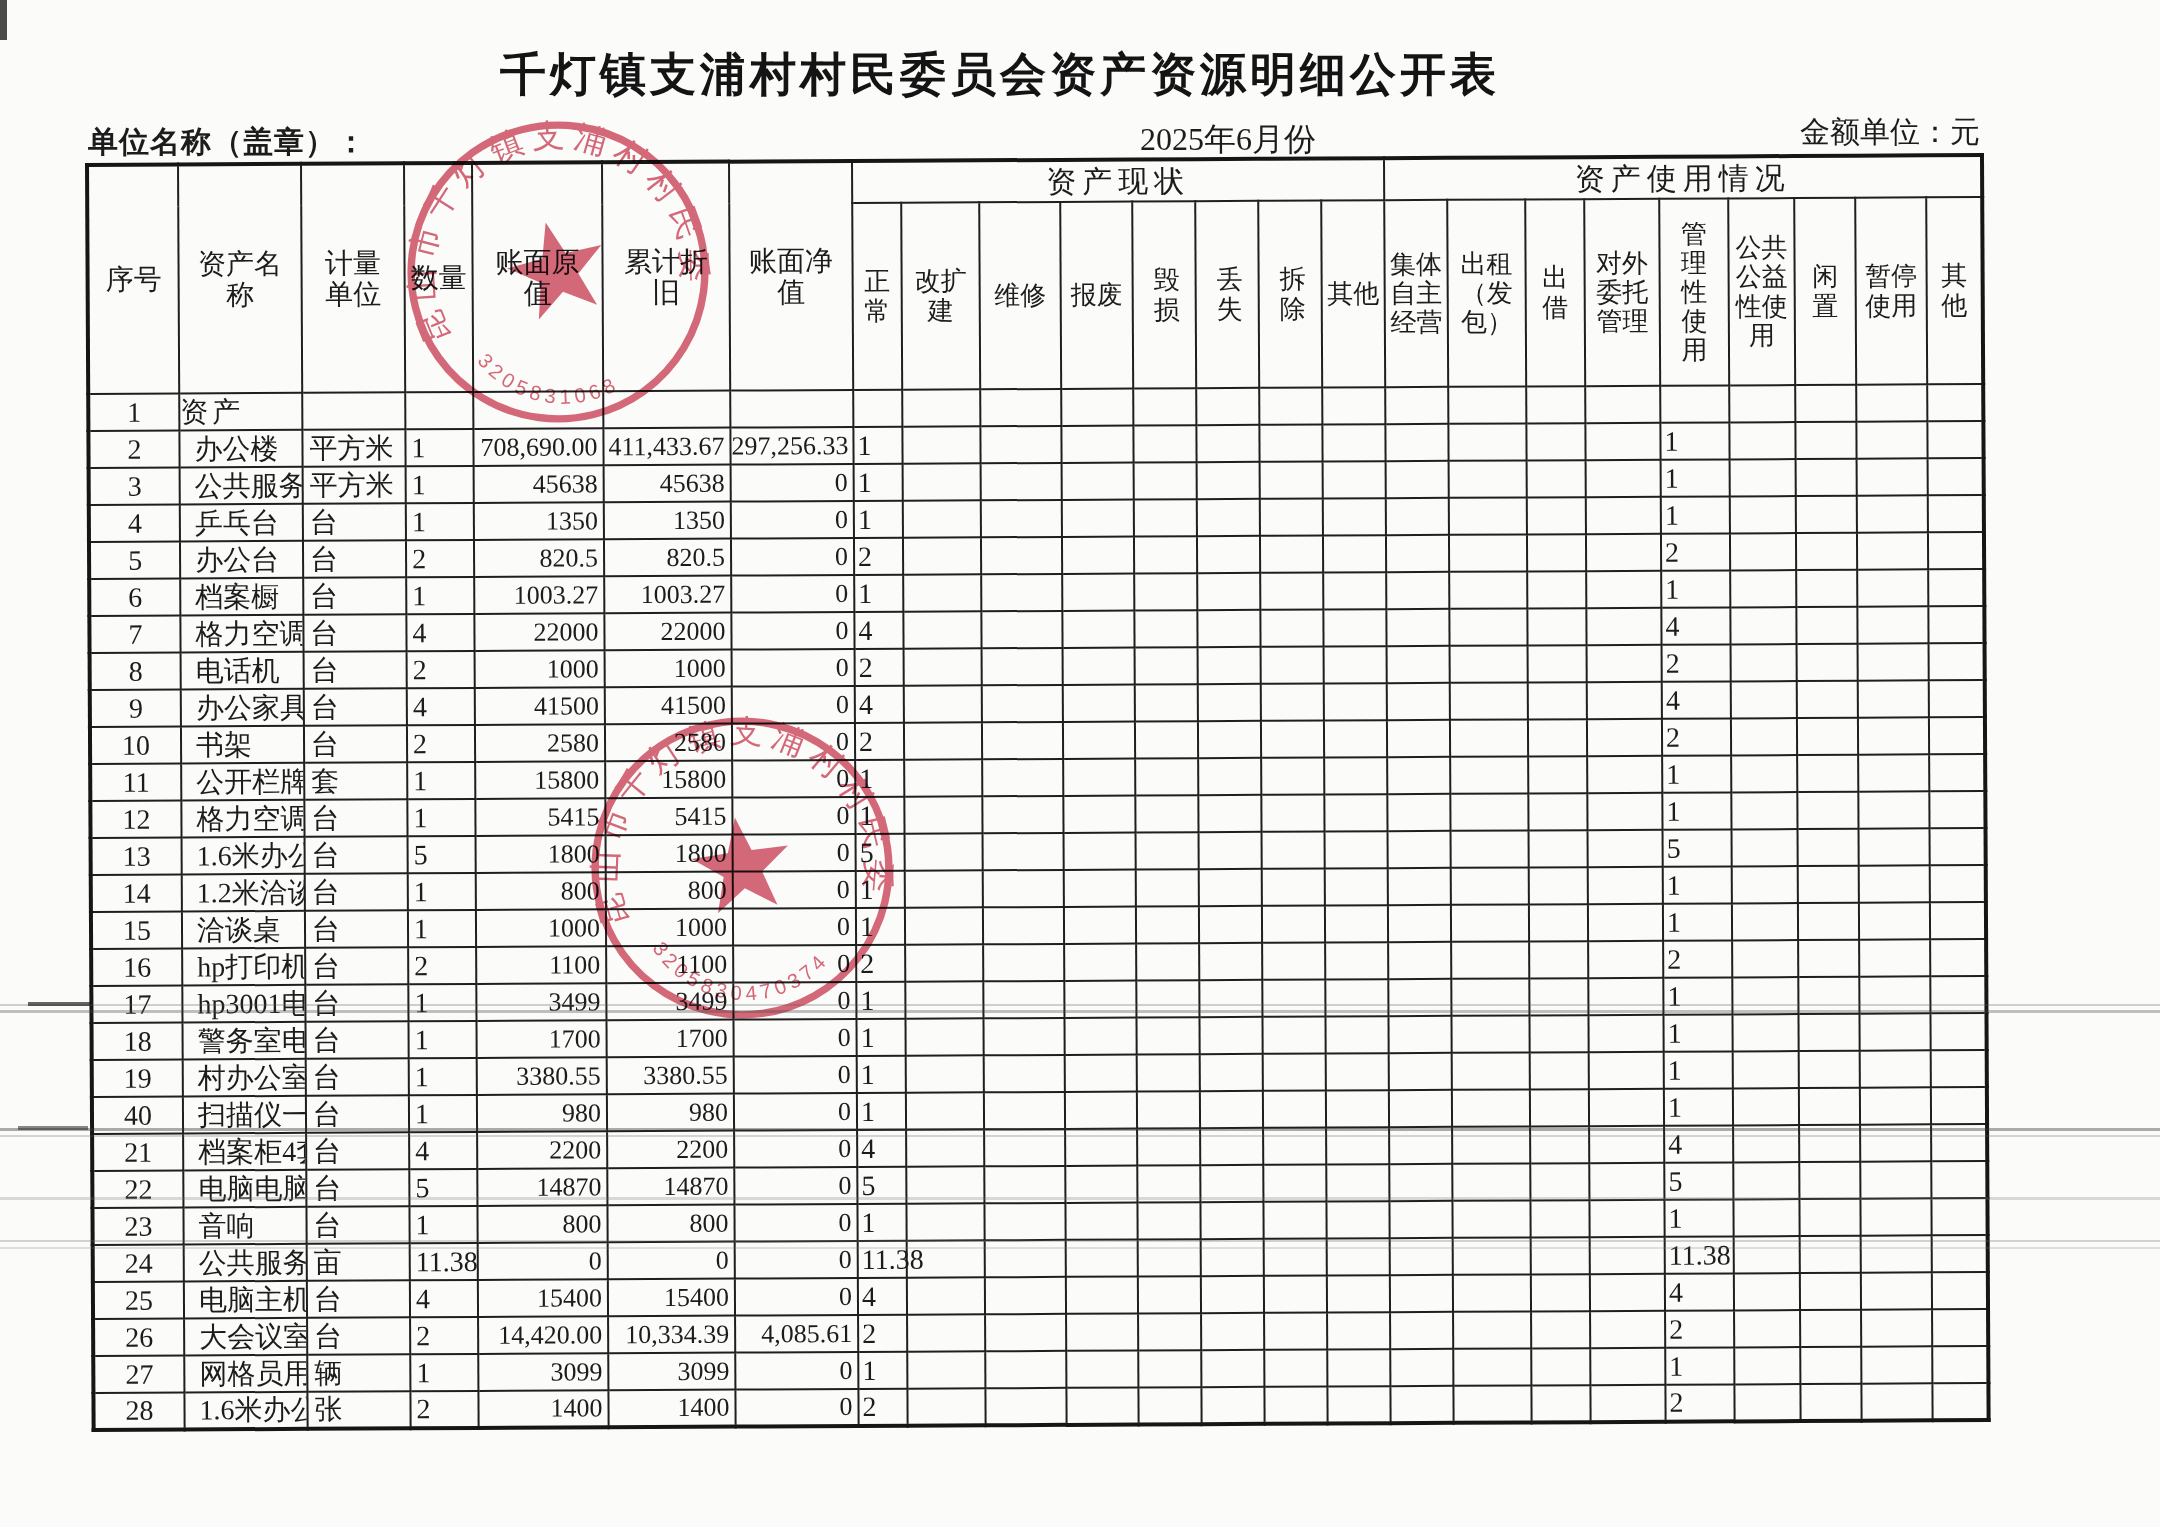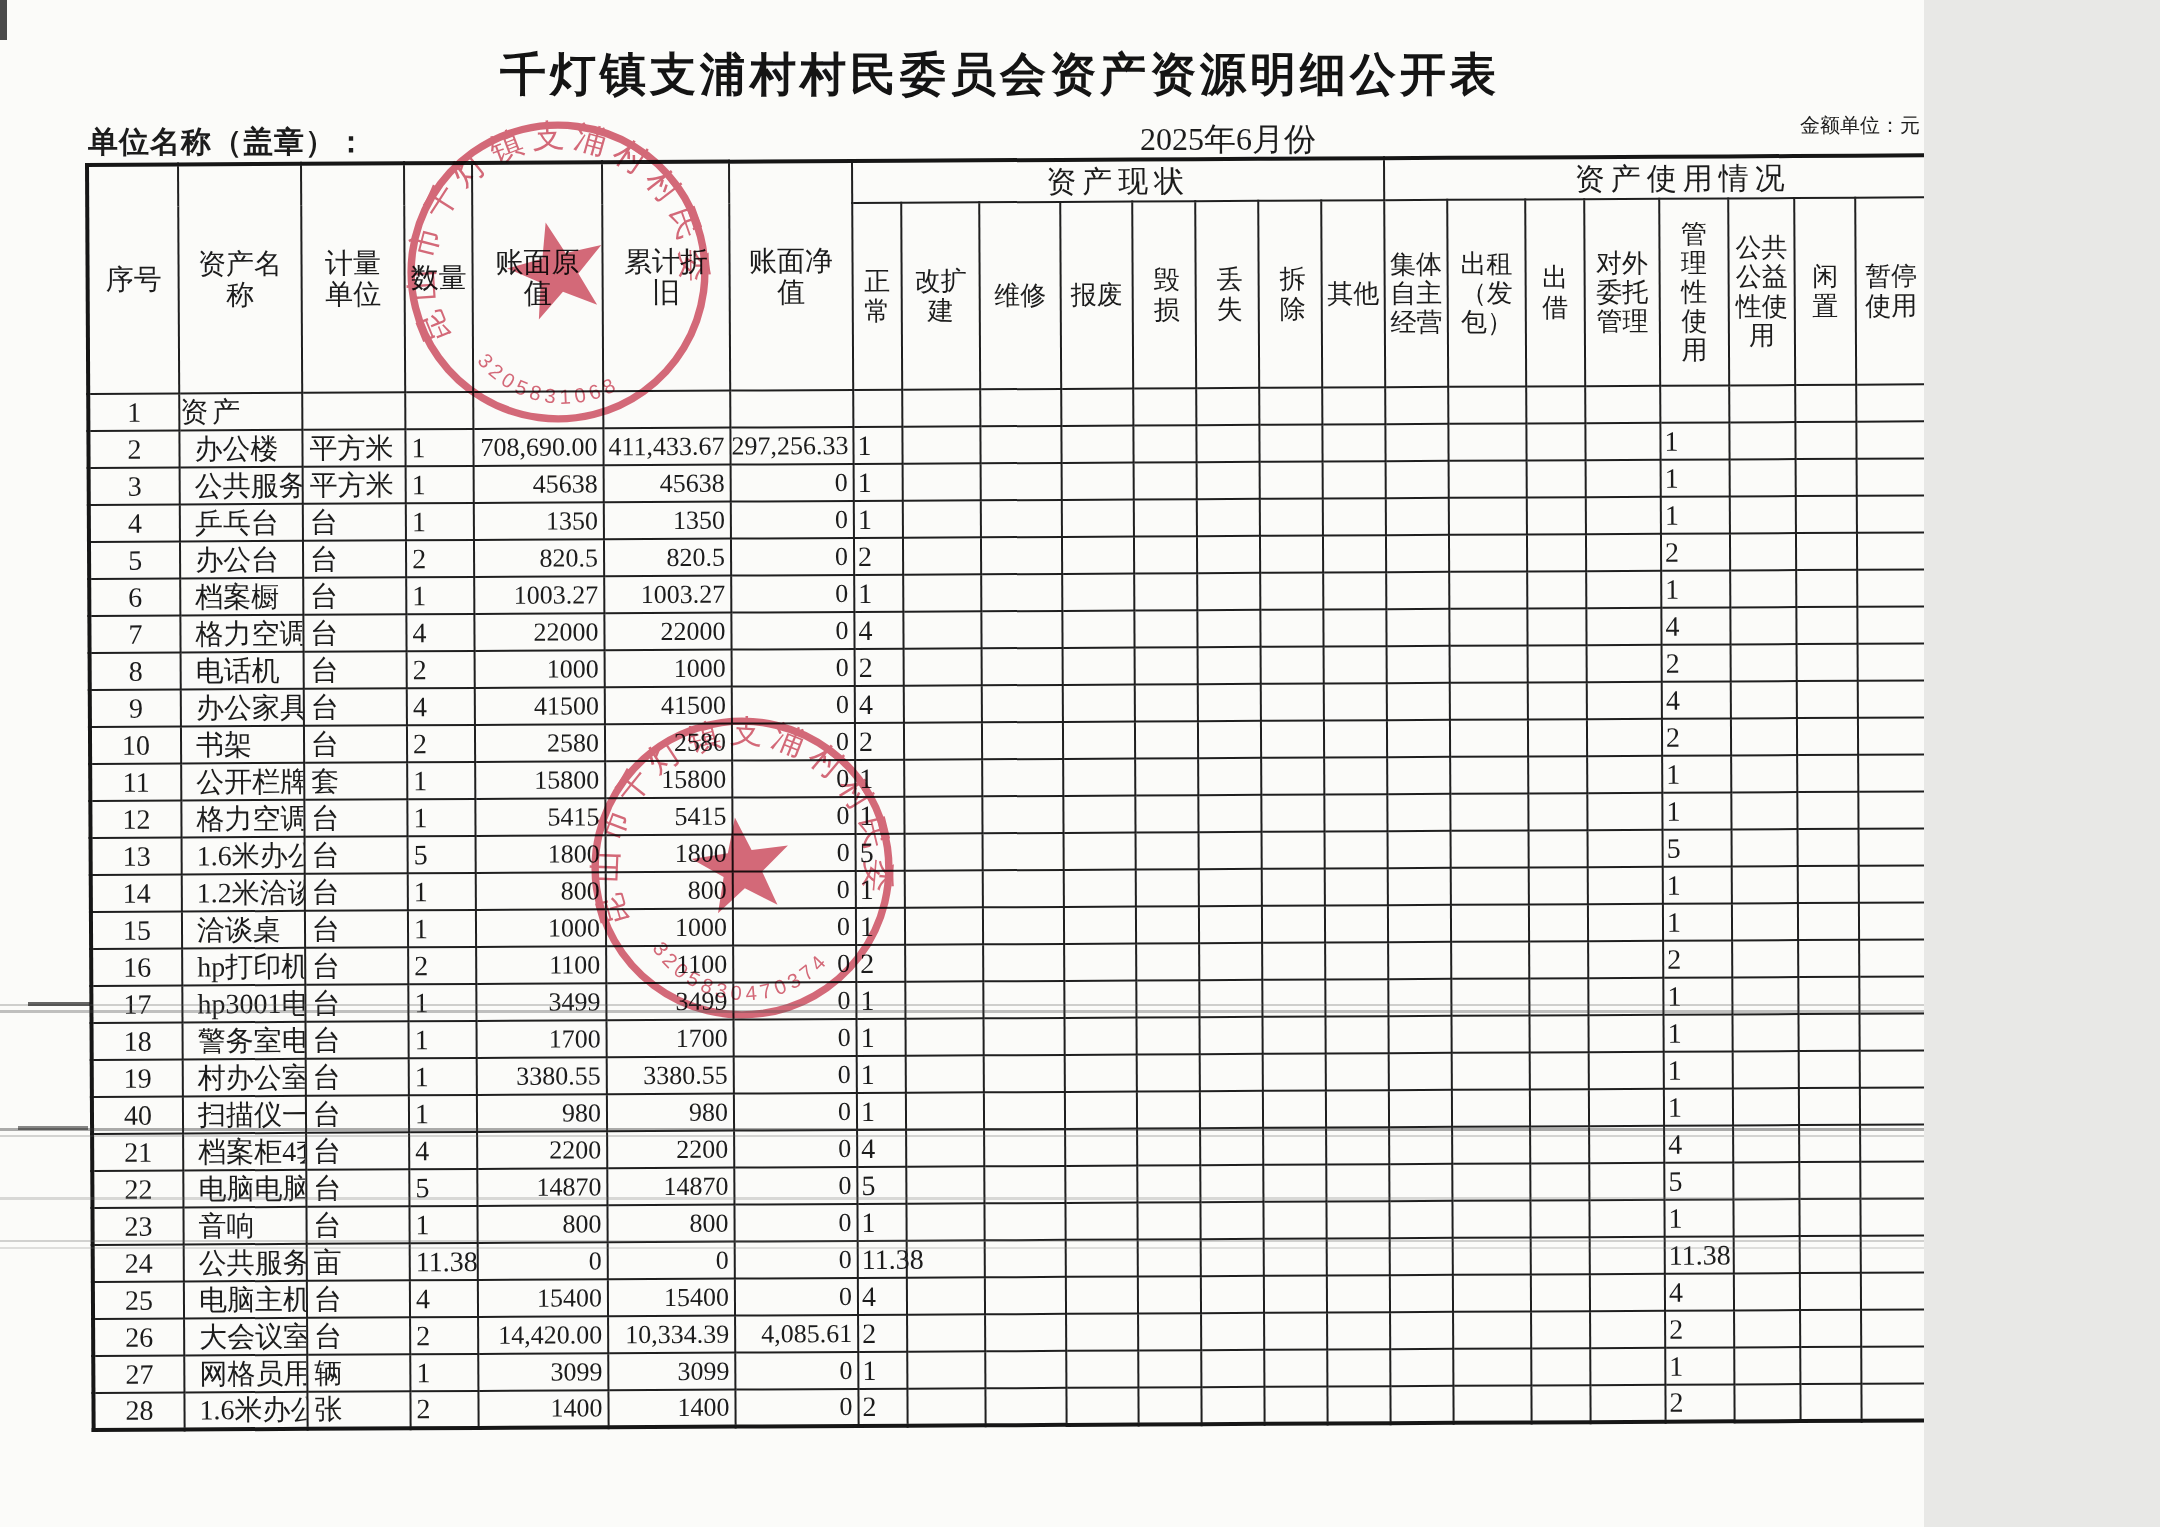--- a/index.html
+++ b/index.html
@@ -1,24 +1,24 @@
 <!DOCTYPE html>
 <html><head>
 <meta charset="utf-8">
 <style>
   html,body{margin:0;padding:0;background:#e8e8e6;}
-  .page{position:relative;width:1924px;height:1527px;background:#fbfbf9;overflow:hidden;
+  .page{position:relative;width:2160px;height:1527px;background:#fbfbf9;overflow:hidden;
         font-family:"Liberation Serif","DejaVu Serif",serif;color:#1c1c1c;}
   
   .doc-title{position:absolute;left:0;top:44px;width:2000px;text-align:center;
         font-family:"Liberation Sans","DejaVu Sans",sans-serif;font-weight:700;
         font-size:46px;letter-spacing:4px;color:#141414;}
   .meta-unit{position:absolute;left:88px;top:122px;font-size:30px;font-weight:600;letter-spacing:1px;}
   .meta-period{position:absolute;left:1140px;top:118px;font-size:32px;}
-  .meta-currency{position:absolute;left:1800px;top:112px;font-size:20px;}
+  .meta-currency{position:absolute;left:1800px;top:112px;font-size:30px;}
   
   .table-wrap{position:absolute;left:85px;top:163px;transform:rotate(-0.3deg);transform-origin:0 0;}
   table{border-collapse:collapse;table-layout:fixed;width:1895px;background:transparent;}
   td,th{border:2px solid #1f1f1f;padding:0;font-weight:normal;vertical-align:middle;
         font-size:28px;line-height:1.12;overflow:hidden;}
   table{border:4px solid #161616;}
   thead tr.group{height:42px;}
   thead tr.sub{height:187px;}
   th.hleft{font-size:28px;padding:0 10px;}
   th.hgroup{font-size:30px;letter-spacing:6px;}

